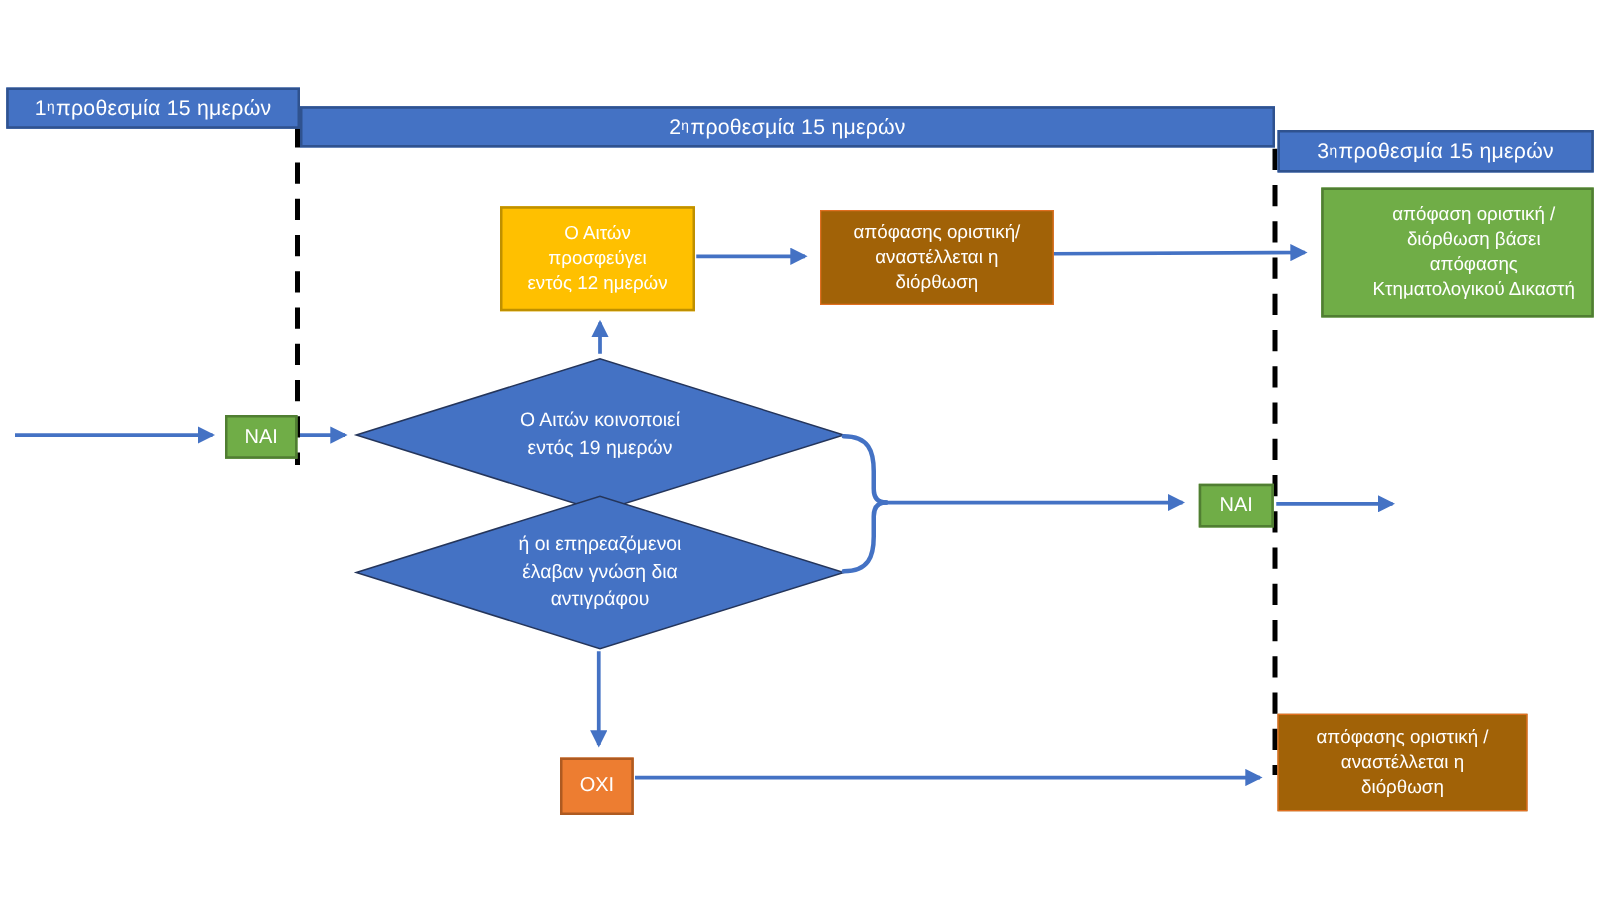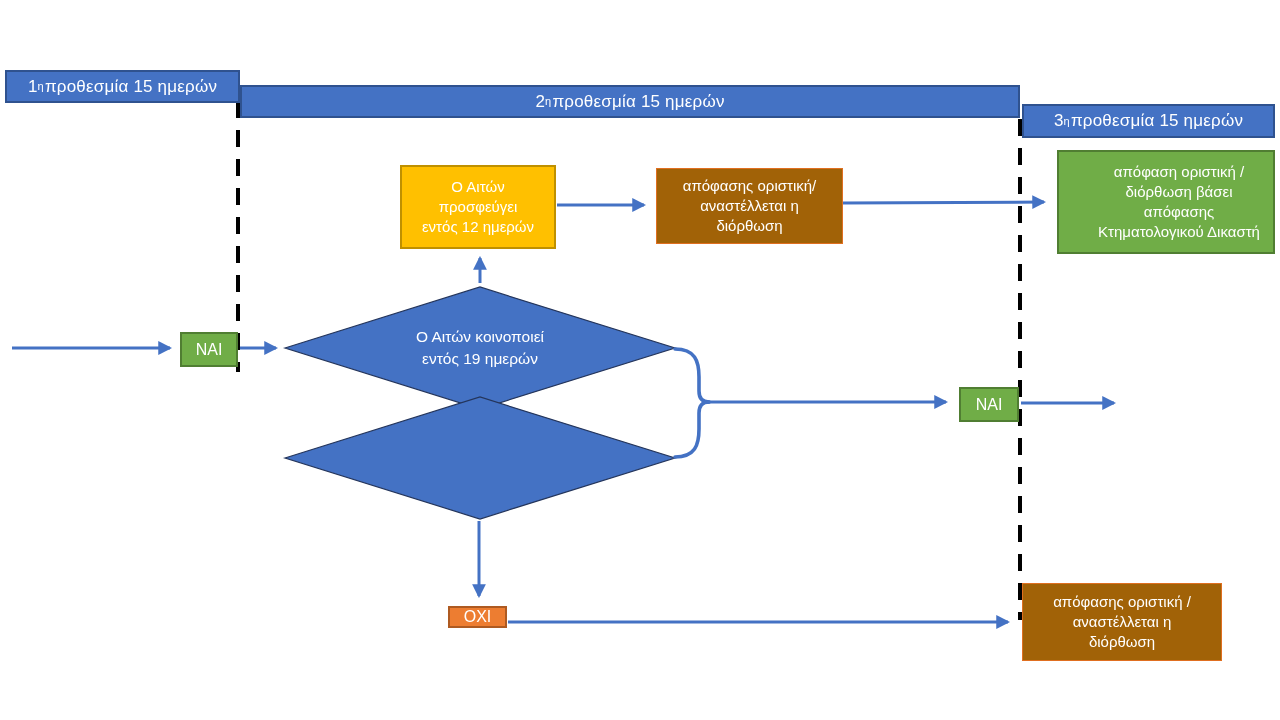--- a/index.html
+++ b/index.html
@@ -89,24 +89,27 @@
 
   <div class="box orange abs" style="left:656px;top:168px;width:187px;height:76px;">απόφασης οριστική/
 αναστέλλεται η
 διόρθωση</div>
 
   <div class="box green abs" style="left:1057px;top:150px;width:218px;height:104px;">απόφαση οριστική /
 διόρθωση βάσει
 απόφασης
 Κτηματολογικού Δικαστή</div>
 
-  <div class="box orange abs" style="left:1022px;top:583px;width:200px;height:78px;">απόφασης οριστική /
+  <div class="box orange abs" style="left:1022px;top:571px;width:200px;height:78px;">απόφασης οριστική /
 αναστέλλεται η
 διόρθωση</div>
 
   <div class="tag green abs" style="left:180px;top:332px;width:58px;height:35px;">ΝΑΙ</div>
   <div class="tag green abs" style="left:959px;top:387px;width:60px;height:35px;">ΝΑΙ</div>
-  <div class="tag orange abs" style="left:448px;top:606px;width:59px;height:22px;">ΟΧΙ</div>
+  <div class="tag orange abs" style="left:448px;top:606px;width:59px;height:46px;">ΟΧΙ</div>
 
   <div class="diamond-label abs" style="left:330px;top:318px;width:300px;height:60px;">Ο Αιτών κοινοποιεί
 εντός 19 ημερών</div>
+  <div class="diamond-label abs" style="left:330px;top:423px;width:300px;height:70px;">ή οι επηρεαζόμενοι
+έλαβαν γνώση δια
+αντιγράφου</div>
 
 </div>
 
 </body></html>

